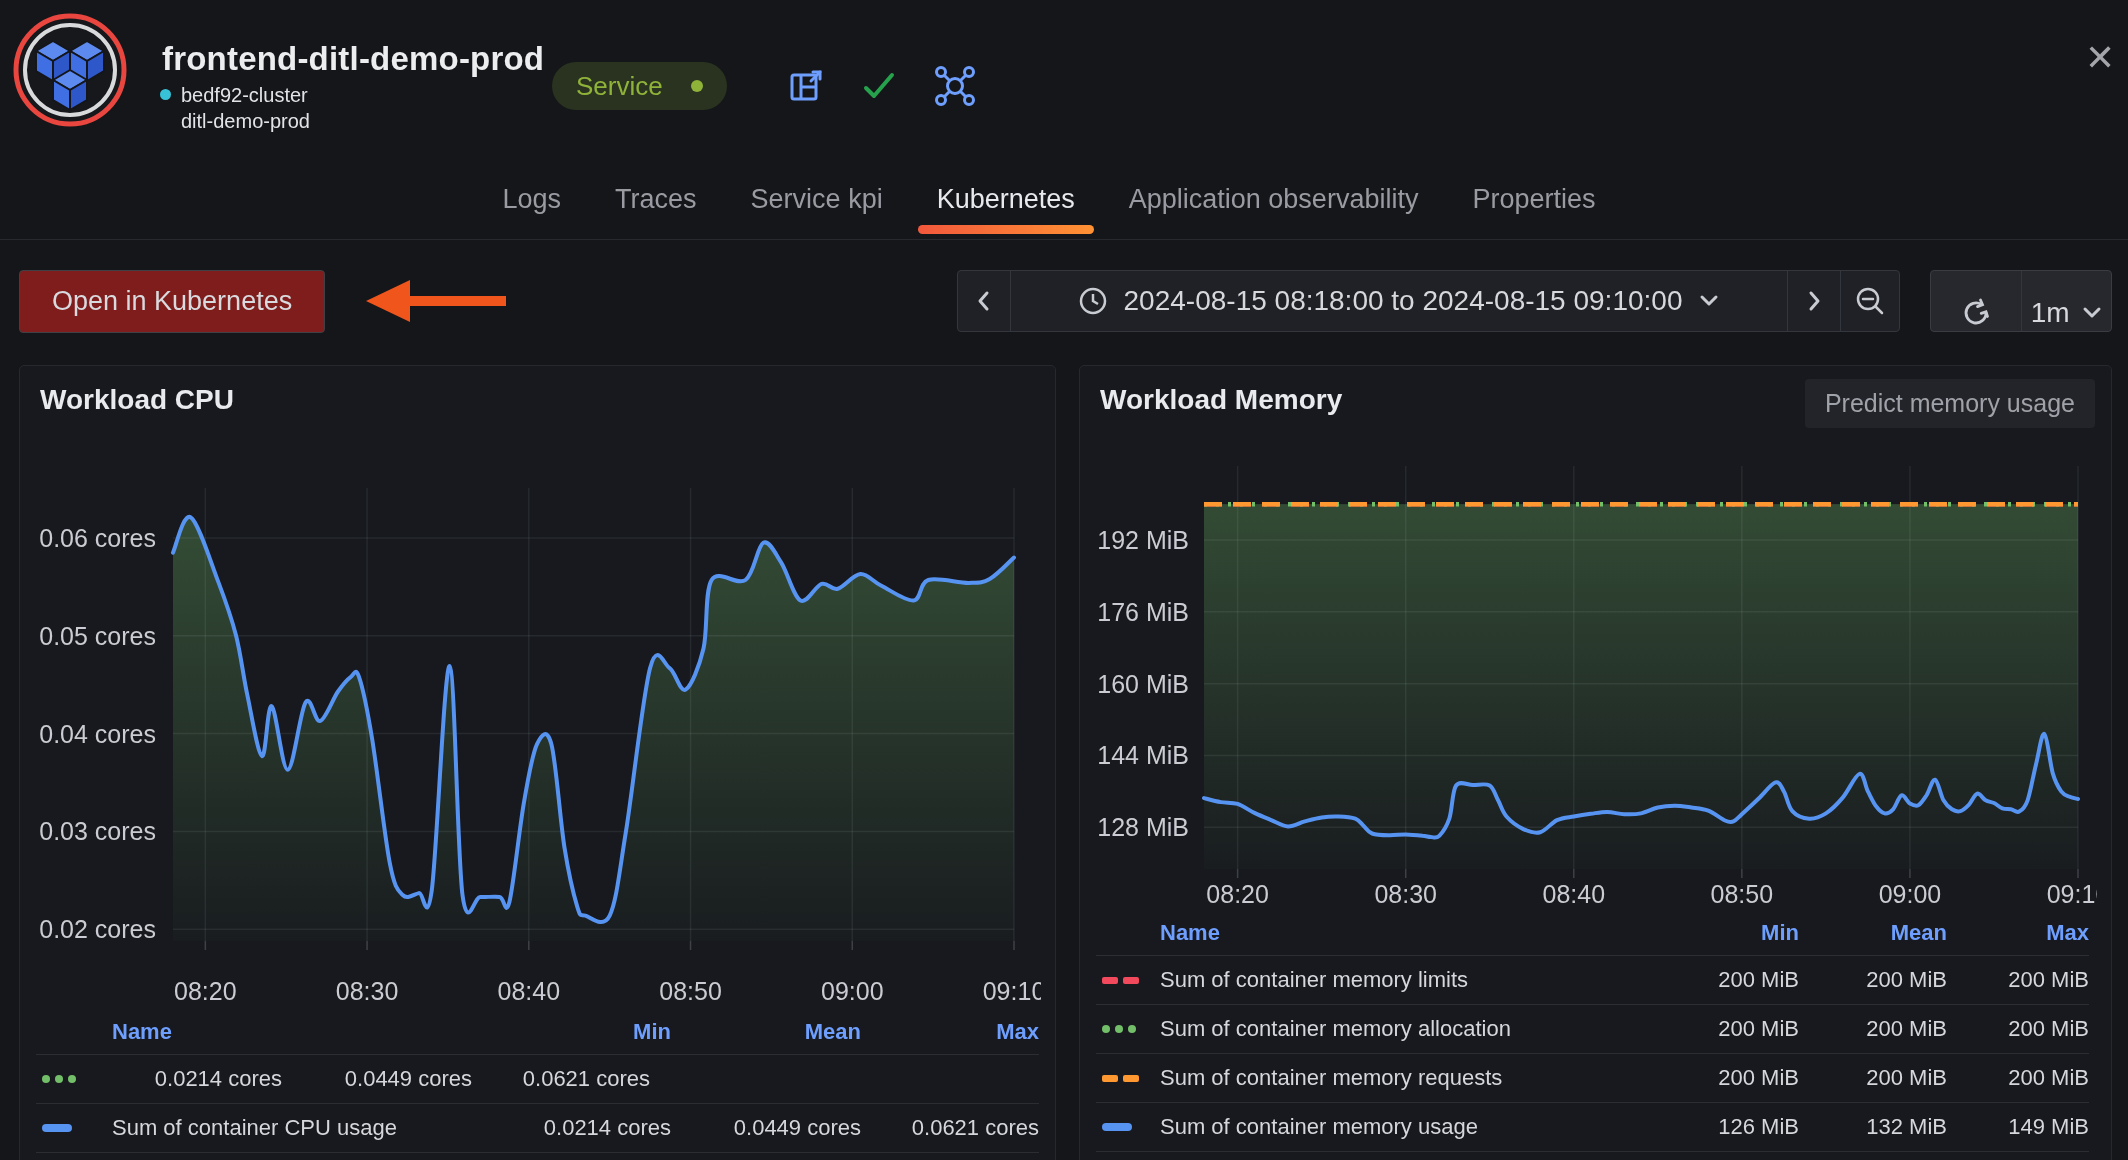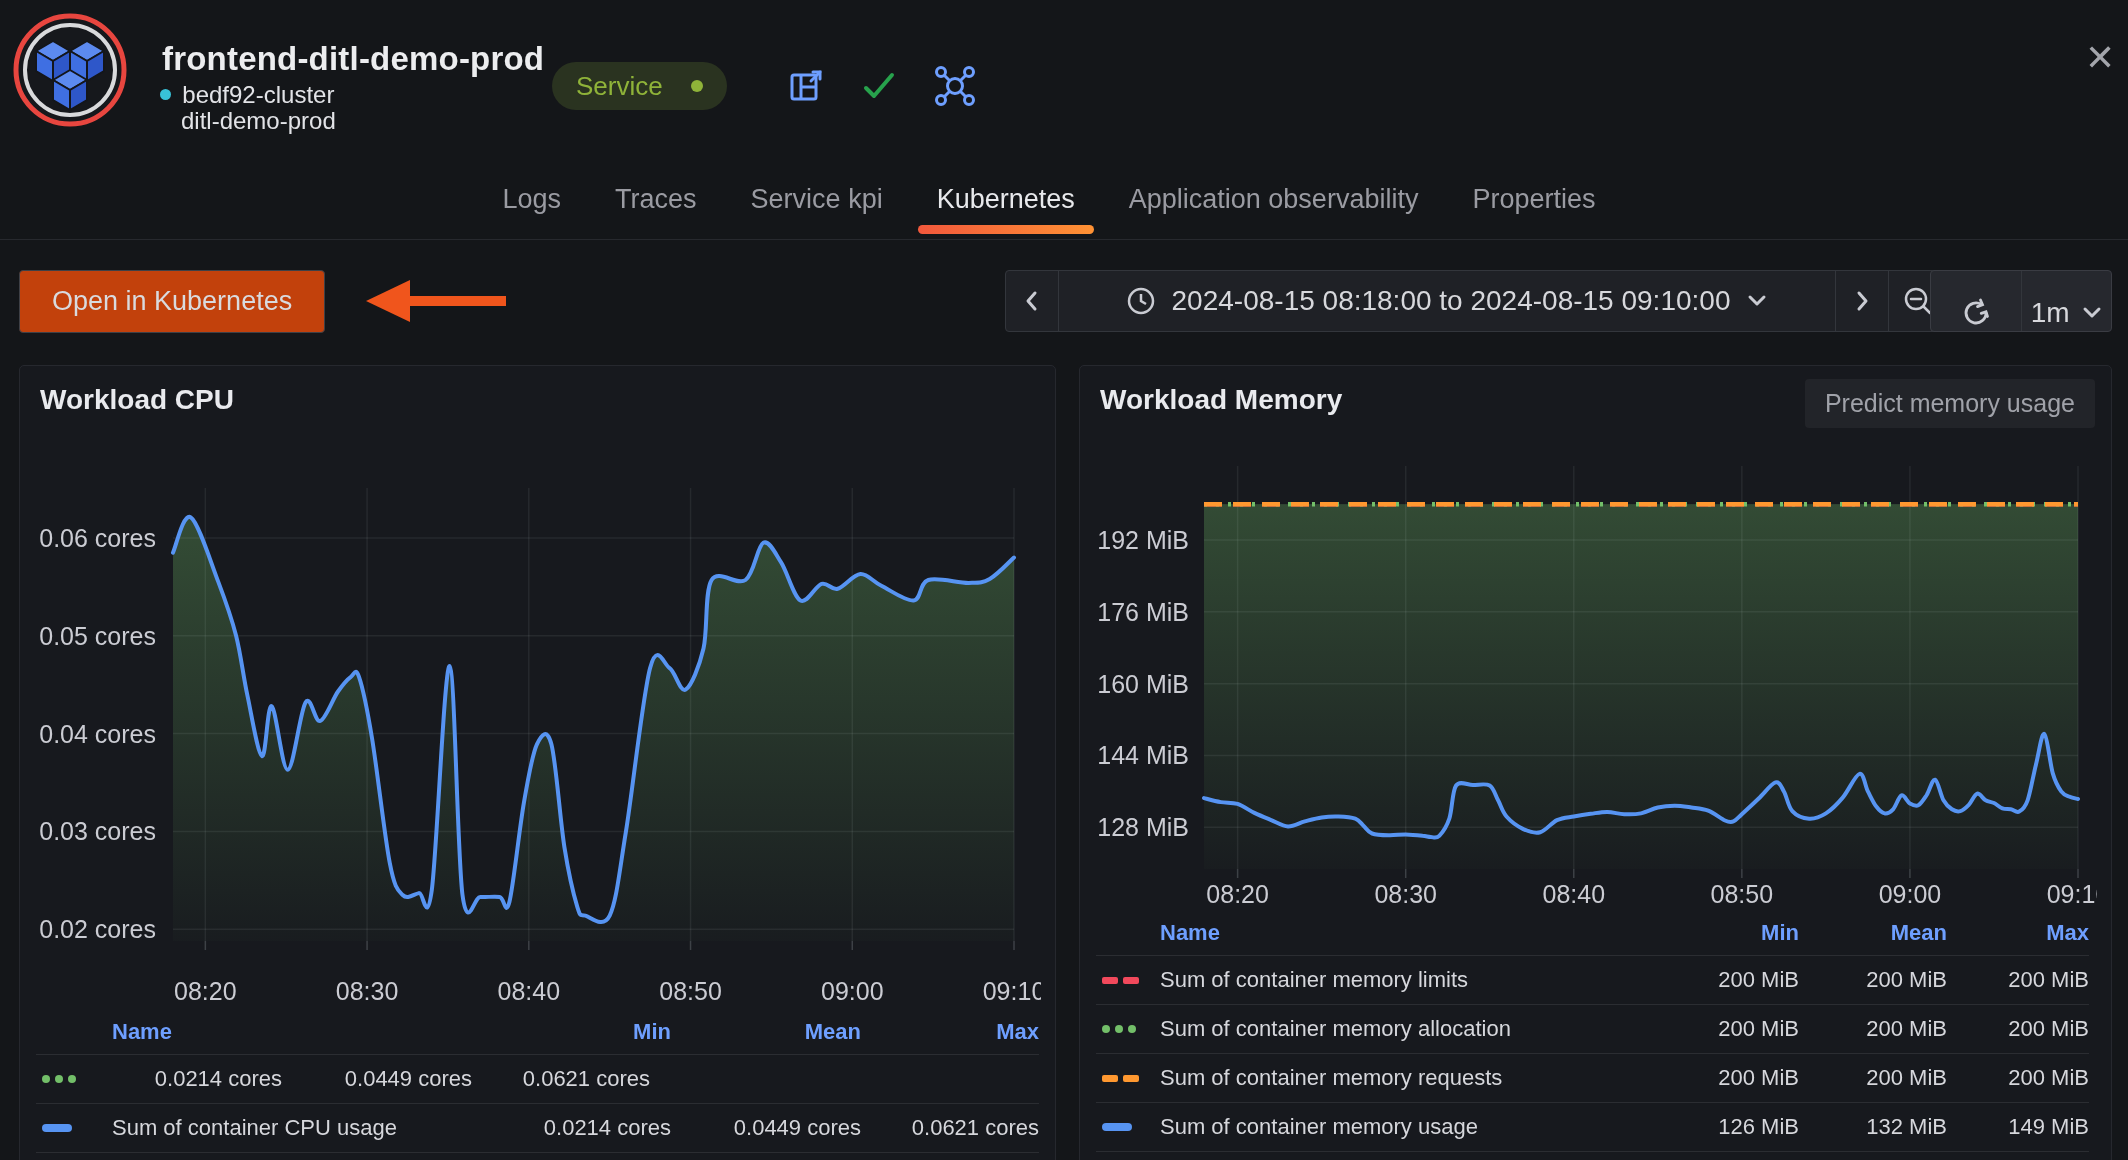--- a/index.html
+++ b/index.html
@@ -7,42 +7,42 @@
     width:2128px;height:1160px;position:relative;overflow:hidden;
     background:#141619;
     font-family:"Liberation Sans", sans-serif;
     -webkit-font-smoothing:antialiased;
   }
   
   .logo{position:absolute;left:12px;top:12px;width:116px;height:116px;}
   .title{position:absolute;left:162px;top:40px;font-size:33px;font-weight:700;color:#ECEDEF;letter-spacing:.2px;}
   .subtitle{position:absolute;left:160px;top:82px;display:flex;gap:10px;align-items:flex-start;}
   .subdot{width:11px;height:11px;border-radius:50%;background:#38C2D8;margin-top:7px;}
-  .sublines{font-size:24px;line-height:26px;color:#E2E3E7;text-align:center;}
+  .sublines{font-size:20px;line-height:26px;color:#E2E3E7;}
   .badge{position:absolute;left:552px;top:62px;height:48px;display:inline-flex;align-items:center;gap:28px;
     padding:0 24px;border-radius:24px;background:#2A3320;color:#8FB339;font-size:26px;}
   .badge .bdot{width:12px;height:12px;border-radius:50%;background:#8FB339;}
   .hicons{position:absolute;left:788px;top:64px;display:flex;gap:36px;align-items:center;height:44px;}
   .hicons .hib{display:flex;align-items:center;justify-content:center;cursor:pointer;}
   .closex{position:absolute;left:2078px;top:36px;width:44px;height:44px;display:flex;align-items:center;justify-content:center;
     color:#A3A5AB;font-size:36px;cursor:pointer;}
   
   .tabbar{position:absolute;left:0;top:160px;right:0;height:79px;display:flex;justify-content:center;
     padding-right:30px;}
   .tab{position:relative;height:79px;line-height:79px;padding:0 27px;font-size:27px;color:#9A9BA2;cursor:pointer;white-space:nowrap;}
   .tab.active{color:#E8E9EC;font-weight:500;}
   .tab.active::after{content:"";position:absolute;left:8px;right:8px;top:65px;height:9px;border-radius:5px;
     background:linear-gradient(90deg,#F2583C,#FF9234);}
   .tabdivider{position:absolute;left:0;right:0;top:239px;height:1px;background:#27292E;}
   
   .btn-open{position:absolute;left:19px;top:270px;height:63px;line-height:61px;padding:0 32px;
-    background:#c2410c;border:1px solid #3E4046;border-radius:4px;color:#D9DADE;font-size:27px;box-sizing:border-box;cursor:pointer;}
+    background:#7f1d1d;border:1px solid #3E4046;border-radius:4px;color:#D9DADE;font-size:27px;box-sizing:border-box;cursor:pointer;}
   .arrow-annot{position:absolute;left:358px;top:278px;}
   .timegroup{position:absolute;left:957px;top:270px;width:943px;height:62px;display:flex;align-items:stretch;
-    background:#1F2126;border:1px solid #33363C;border-radius:4px;box-sizing:border-box;overflow:hidden;margin-left:48px;}
+    background:#1F2126;border:1px solid #33363C;border-radius:4px;box-sizing:border-box;overflow:hidden;}
   .tseg{display:flex;align-items:center;justify-content:center;cursor:pointer;}
   .tsep{width:1px;background:#33363C;}
   .tmid{flex:1;display:flex;align-items:center;justify-content:center;gap:16px;padding:0 16px;color:#D7D8DC;font-size:28px;white-space:nowrap;}
   .refgroup{position:absolute;left:1930px;top:270px;width:182px;height:62px;display:flex;align-items:stretch;
     background:#26282E;border:1px solid #3A3C43;border-radius:4px;box-sizing:border-box;overflow:hidden;}
   .refgroup .tseg{flex:1;margin-top:24px;}
   .ivl{display:flex;align-items:center;gap:12px;color:#D7D8DC;font-size:28px;font-weight:500;}
   
   .panel{position:absolute;top:365px;height:810px;background:#17191E;border:1px solid #26282E;border-radius:5px;box-sizing:border-box;}
   .panel.cpu{left:19px;width:1037px;}

